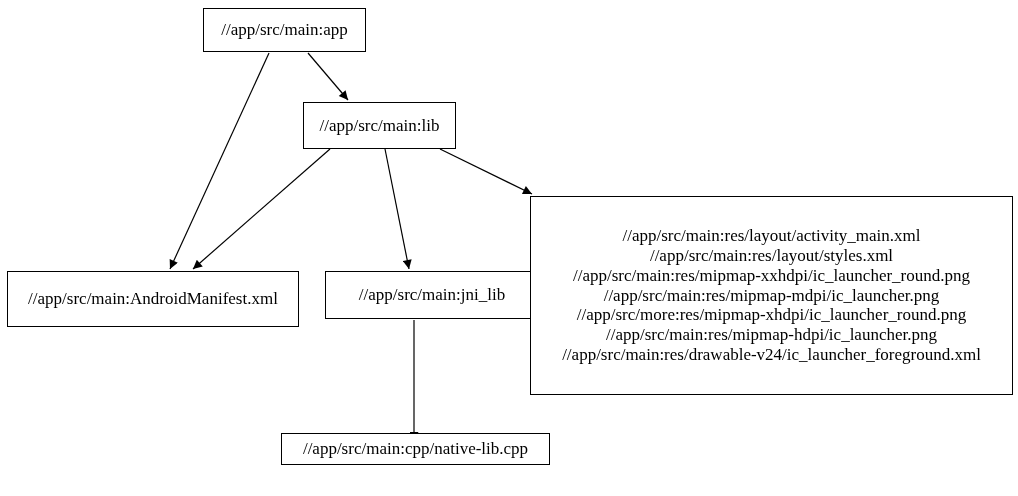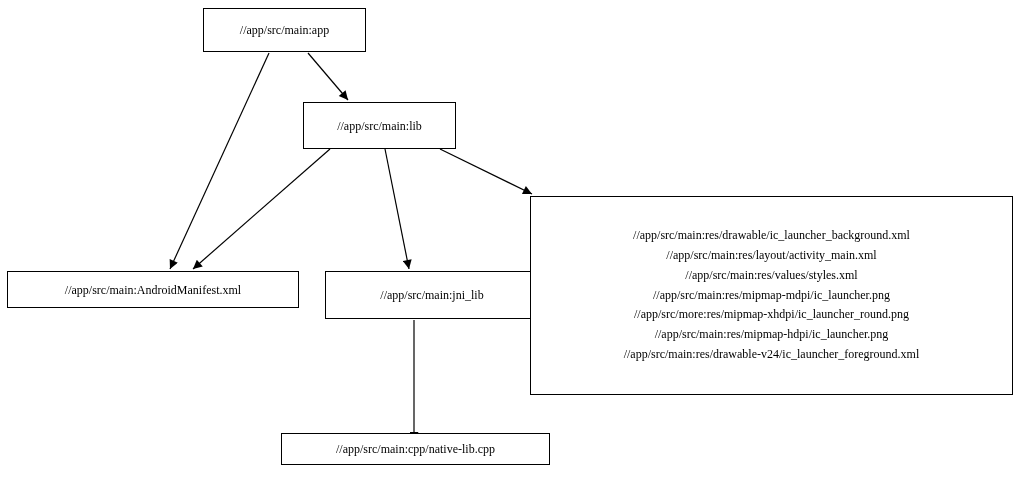--- a/index.html
+++ b/index.html
@@ -29,32 +29,32 @@
   }
   .node {
     position: absolute;
     box-sizing: border-box;
     border: 1px solid #000000;
     background: #ffffff;
     display: flex;
     align-items: center;
     justify-content: center;
     text-align: center;
-    font-size: 12px;
+    font-size: 17px;
     line-height: 20px;
     white-space: nowrap;
   }
   .node.multi {
     flex-direction: column;
     justify-content: center;
     line-height: 19.9px;
   }
   .node-app        { left: 203px; top: 8px;   width: 163px; height: 44px; }
   .node-lib        { left: 303px; top: 102px; width: 153px; height: 47px; }
-  .node-manifest   { left: 7px;   top: 271px; width: 292px; height: 37px; }
+  .node-manifest   { left: 7px;   top: 271px; width: 292px; height: 56px; }
   .node-jni        { left: 325px; top: 271px; width: 214px; height: 48px; }
   .node-res        { left: 530px; top: 196px; width: 483px; height: 199px; }
   .node-cpp        { left: 281px; top: 433px; width: 269px; height: 32px; }
 </style>
 </head>
 <body>
 
 <div class="canvas">
 
   <svg class="edges" viewBox="0 0 1018 496" xmlns="http://www.w3.org/2000/svg">
@@ -81,23 +81,23 @@
 
   <div class="node node-manifest">
     <span>//app/src/main:AndroidManifest.xml</span>
   </div>
 
   <div class="node node-jni">
     <span>//app/src/main:jni_lib</span>
   </div>
 
   <div class="node node-res multi">
-    <div>//app/src/main:res/drawable/ic_launcher_background.xml</div>
     <div>//app/src/main:res/layout/activity_main.xml</div>
-    <div>//app/src/main:res/values/styles.xml</div>
+    <div>//app/src/main:res/layout/styles.xml</div>
+    <div>//app/src/main:res/mipmap-xxhdpi/ic_launcher_round.png</div>
     <div>//app/src/main:res/mipmap-mdpi/ic_launcher.png</div>
     <div>//app/src/more:res/mipmap-xhdpi/ic_launcher_round.png</div>
     <div>//app/src/main:res/mipmap-hdpi/ic_launcher.png</div>
     <div>//app/src/main:res/drawable-v24/ic_launcher_foreground.xml</div>
   </div>
 
   <div class="node node-cpp">
     <span>//app/src/main:cpp/native-lib.cpp</span>
   </div>
 

